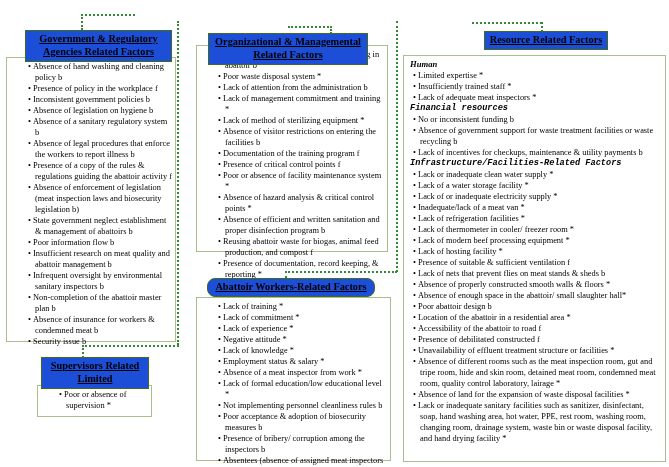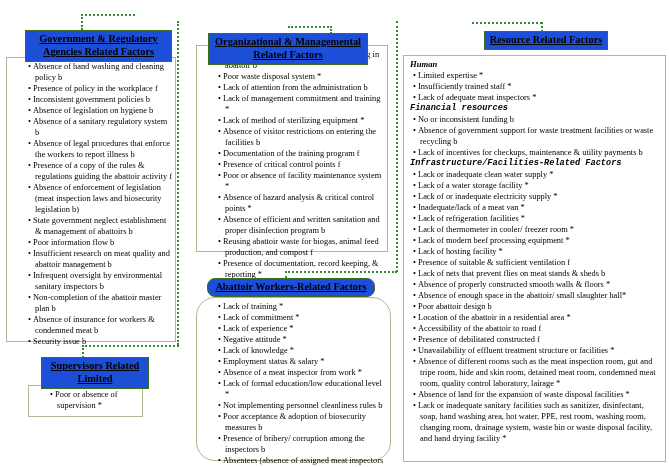--- a/index.html
+++ b/index.html
@@ -70,21 +70,21 @@
         <li>Poor information flow b</li>
         <li>Insufficient research on meat quality and abattoir management b</li>
         <li>Infrequent oversight by environmental sanitary inspectors b</li>
         <li>Non-completion of the abattoir master plan b</li>
         <li>Absence of insurance for workers &amp; condemned meat b</li>
         <li>Security issue b</li>
       </ul>
   </div>
 
   <div class="hdr" style="left:41px;top:357px;width:108px;">Supervisors Related Limited</div>
-  <div class="panel" style="left:28px;top:385px;width:115px;height:32px;">
+  <div class="panel" style="left:37px;top:385px;width:115px;height:32px;">
     <ul class="blist">
         <li>Poor or absence of supervision *</li>
       </ul>
   </div>
 
   <div class="hdr" style="left:208px;top:33px;width:160px;">Organizational &amp; Managemental Related Factors</div>
   <div class="panel" style="left:196px;top:45px;width:192px;height:207px;">
     <ul class="blist">
         <li>Absence of control over the people working in abattoir b</li>
         <li>Poor waste disposal system *</li>
@@ -96,21 +96,21 @@
         <li>Presence of critical control points f</li>
         <li>Poor or absence of facility maintenance system *</li>
         <li>Absence of hazard analysis &amp; critical control points *</li>
         <li>Absence of efficient and written sanitation and proper disinfection program b</li>
         <li>Reusing abattoir waste for biogas, animal feed production, and compost f</li>
         <li>Presence of documentation, record keeping, &amp; reporting *</li>
       </ul>
   </div>
 
   <div class="hdr" style="left:207px;top:278px;width:168px;border-radius:8px;">Abattoir Workers-Related Factors</div>
-  <div class="panel" style="left:196px;top:297px;width:195px;height:164px;border-radius:19px;">
+  <div class="panel" style="left:196px;top:297px;width:195px;height:164px;">
     <ul class="blist">
         <li>Lack of training *</li>
         <li>Lack of commitment *</li>
         <li>Lack of experience *</li>
         <li>Negative attitude *</li>
         <li>Lack of knowledge *</li>
         <li>Employment status &amp; salary *</li>
         <li>Absence of a meat inspector from work *</li>
         <li>Lack of formal education/low educational level *</li>
         <li>Not implementing personnel cleanliness rules b</li>

